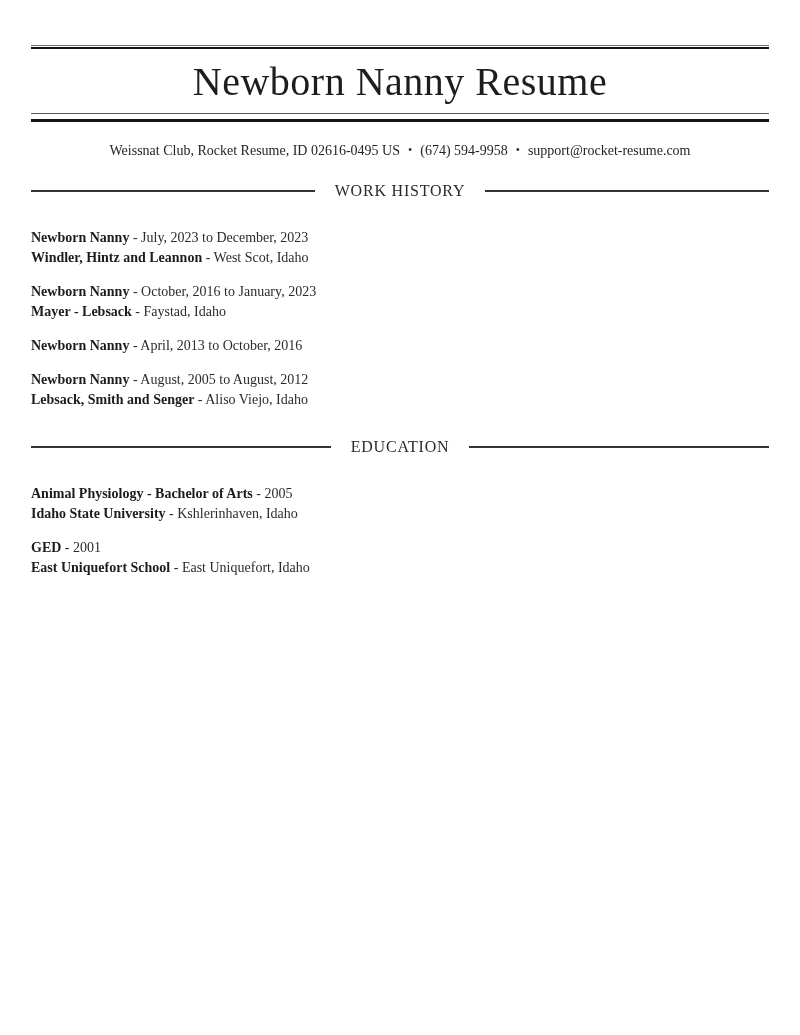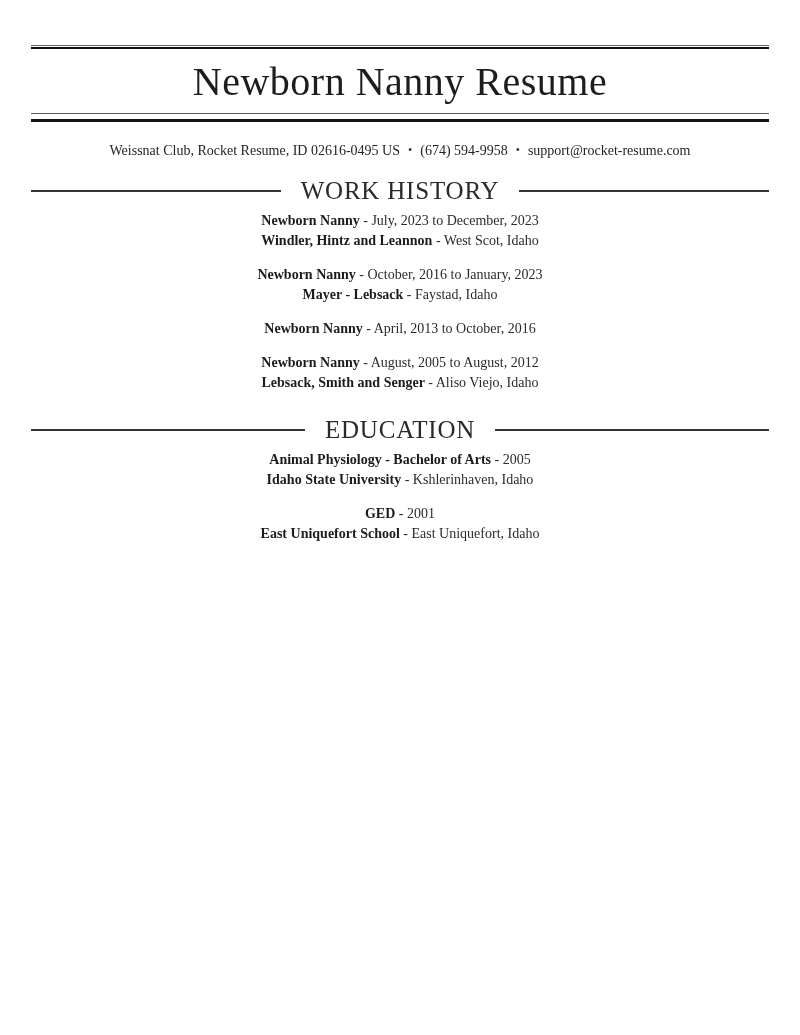--- a/index.html
+++ b/index.html
@@ -51,38 +51,38 @@
   .bullet-sep {
     display: inline-block;
     margin: 0 8px;
     font-size: 12px;
     vertical-align: 1px;
     color: #2a2a2a;
   }
   .section-heading {
     display: flex;
     align-items: center;
-    font-size: 25px;
+    font-size: 16px;
     line-height: 26px;
     letter-spacing: 0.8px;
     color: #2a2a2a;
     font-weight: 400;
   }
   .section-heading.work { margin-top: 18px; }
   .section-heading.edu  { margin-top: 24px; }
   .section-heading .hline {
     flex: 1 1 auto;
     height: 0;
     border-top: 2px solid #333333;
   }
   .section-heading .heading-label {
     flex: 0 0 auto;
     margin: 0 20px;
   }
-  .entries { margin-top: 7px; text-align: center; }
+  .entries { margin-top: 24px; }
   .entry { font-size: 14px; line-height: 20px; }
   .entry + .entry { margin-top: 14px; }
   .entry p { margin: 0; }
   .b {
     font-weight: 700;
     color: #1c1c1c;
   }
   .r { color: #2b2b2b; }
 </style>
 </head>

